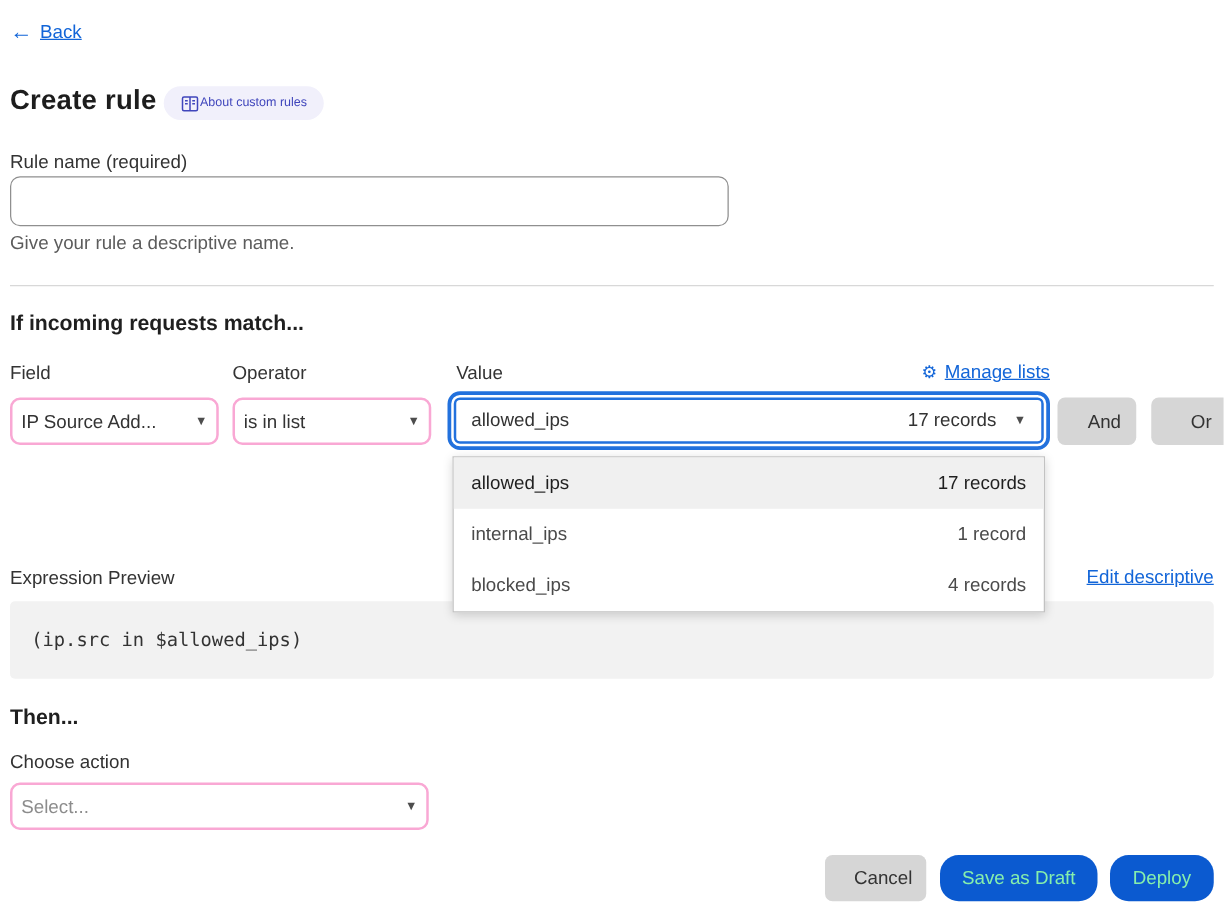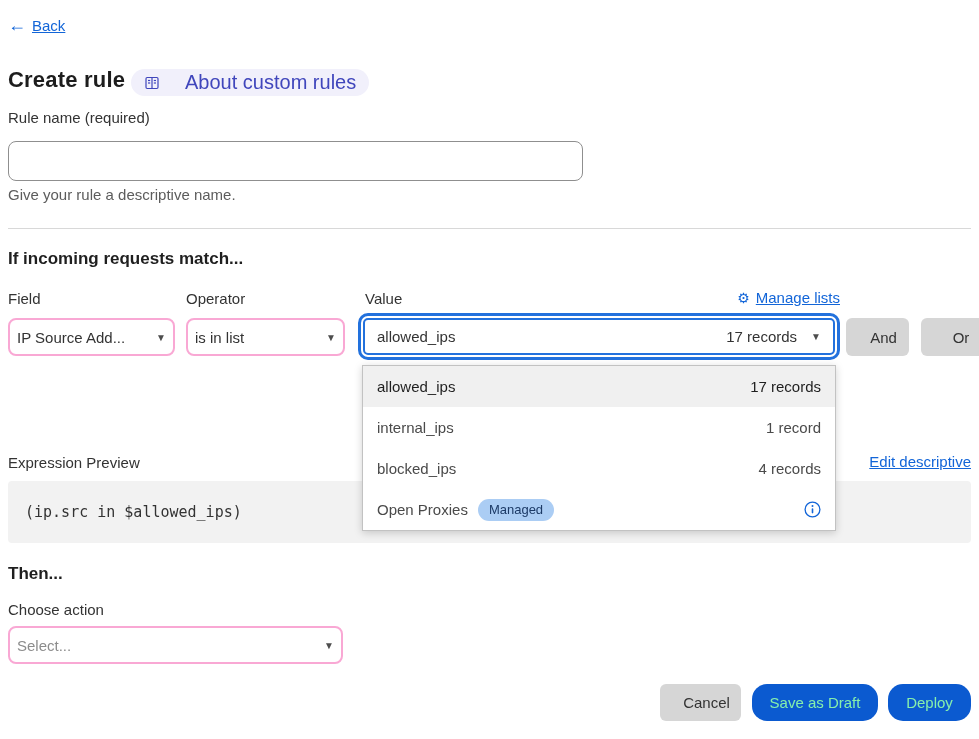--- a/index.html
+++ b/index.html
@@ -43,27 +43,27 @@
   
   .title {
     font-size: 22px;
     font-weight: bold;
     color: #1d1d1d;
     letter-spacing: .2px;
   }
   .badge {
     display: inline-flex;
     align-items: center;
-    gap: 25px;
+    gap: 0;
     height: 27px;
     padding: 0 13px;
     border-radius: 14px;
     background: var(--badge-bg);
     color: var(--badge-text);
-    font-size: 20px;
+    font-size: 10px;
     cursor: pointer;
   }
 
   .field-label { font-size: 15px; color: #333; }
   .helper { font-size: 15px; color: #5c5c5c; }
 
   .text-input {
     width: 575px;
     height: 40px;
     border: 1px solid #8f8f8f;
@@ -201,21 +201,21 @@
       <rect x="2" y="2.5" width="12" height="11" rx="1.2"></rect>
       <line x1="8" y1="2.5" x2="8" y2="13.5"></line>
       <line x1="4" y1="5.5" x2="6.2" y2="5.5"></line>
       <line x1="4" y1="8" x2="6.2" y2="8"></line>
       <line x1="9.8" y1="5.5" x2="12" y2="5.5"></line>
       <line x1="9.8" y1="8" x2="12" y2="8"></line>
     </svg>
     <span>About custom rules</span>
   </div>
 
-  <div class="field-label abs" style="left:8px; top:109px;">Rule name (required)</div>
+  <div class="field-label abs" style="left:8px; top:121px;">Rule name (required)</div>
   <input class="text-input abs" style="left: 8px; top: 141px;" type="text" value="">
   <div class="helper abs" style="left:8px; top:186px;">Give your rule a descriptive name.</div>
 
   <div class="divider abs" style="left:8px; top:228px; width:963px;"></div>
 
   <div class="section-heading abs" style="left:8px; top:249px;">If incoming requests match...</div>
 
   <div class="field-label abs" style="left:8px; top:290px;">Field</div>
   <div class="field-label abs" style="left:186px; top:290px;">Operator</div>
   <div class="field-label abs" style="left:365px; top:290px;">Value</div>
@@ -260,31 +260,20 @@
           <span>internal_ips</span>
         </span>
       <span>1 record</span>
     </div>
     <div class="dropdown-row">
       <span class="row-left">
           <span>blocked_ips</span>
         </span>
       <span>4 records</span>
     </div>
-    <div class="dropdown-row">
-      <span class="row-left">
-        <span>Open Proxies</span>
-        <span class="managed-pill">Managed</span>
-      </span>
-      <svg class="icon-svg" width="17" height="17" viewBox="0 0 17 17" fill="none">
-        <circle cx="8.5" cy="8.5" r="7.4" stroke="#1265d8" stroke-width="1.3"></circle>
-        <circle cx="8.5" cy="5.1" r="1" fill="#1265d8"></circle>
-        <rect x="7.7" y="7.2" width="1.6" height="5.2" rx="0.8" fill="#1265d8"></rect>
-      </svg>
-    </div>
   </div>
 
   <div class="field-label abs" style="left:8px; top:454px;">Expression Preview</div>
   <a class="link abs" style="right:8px; top:453px;">
     <span class="link-text">Edit descriptive</span>
   </a>
   <div class="expression-block abs" style="left:8px; top:481px;">
     <span class="expression-code">(ip.src in $allowed_ips)</span>
   </div>
 

